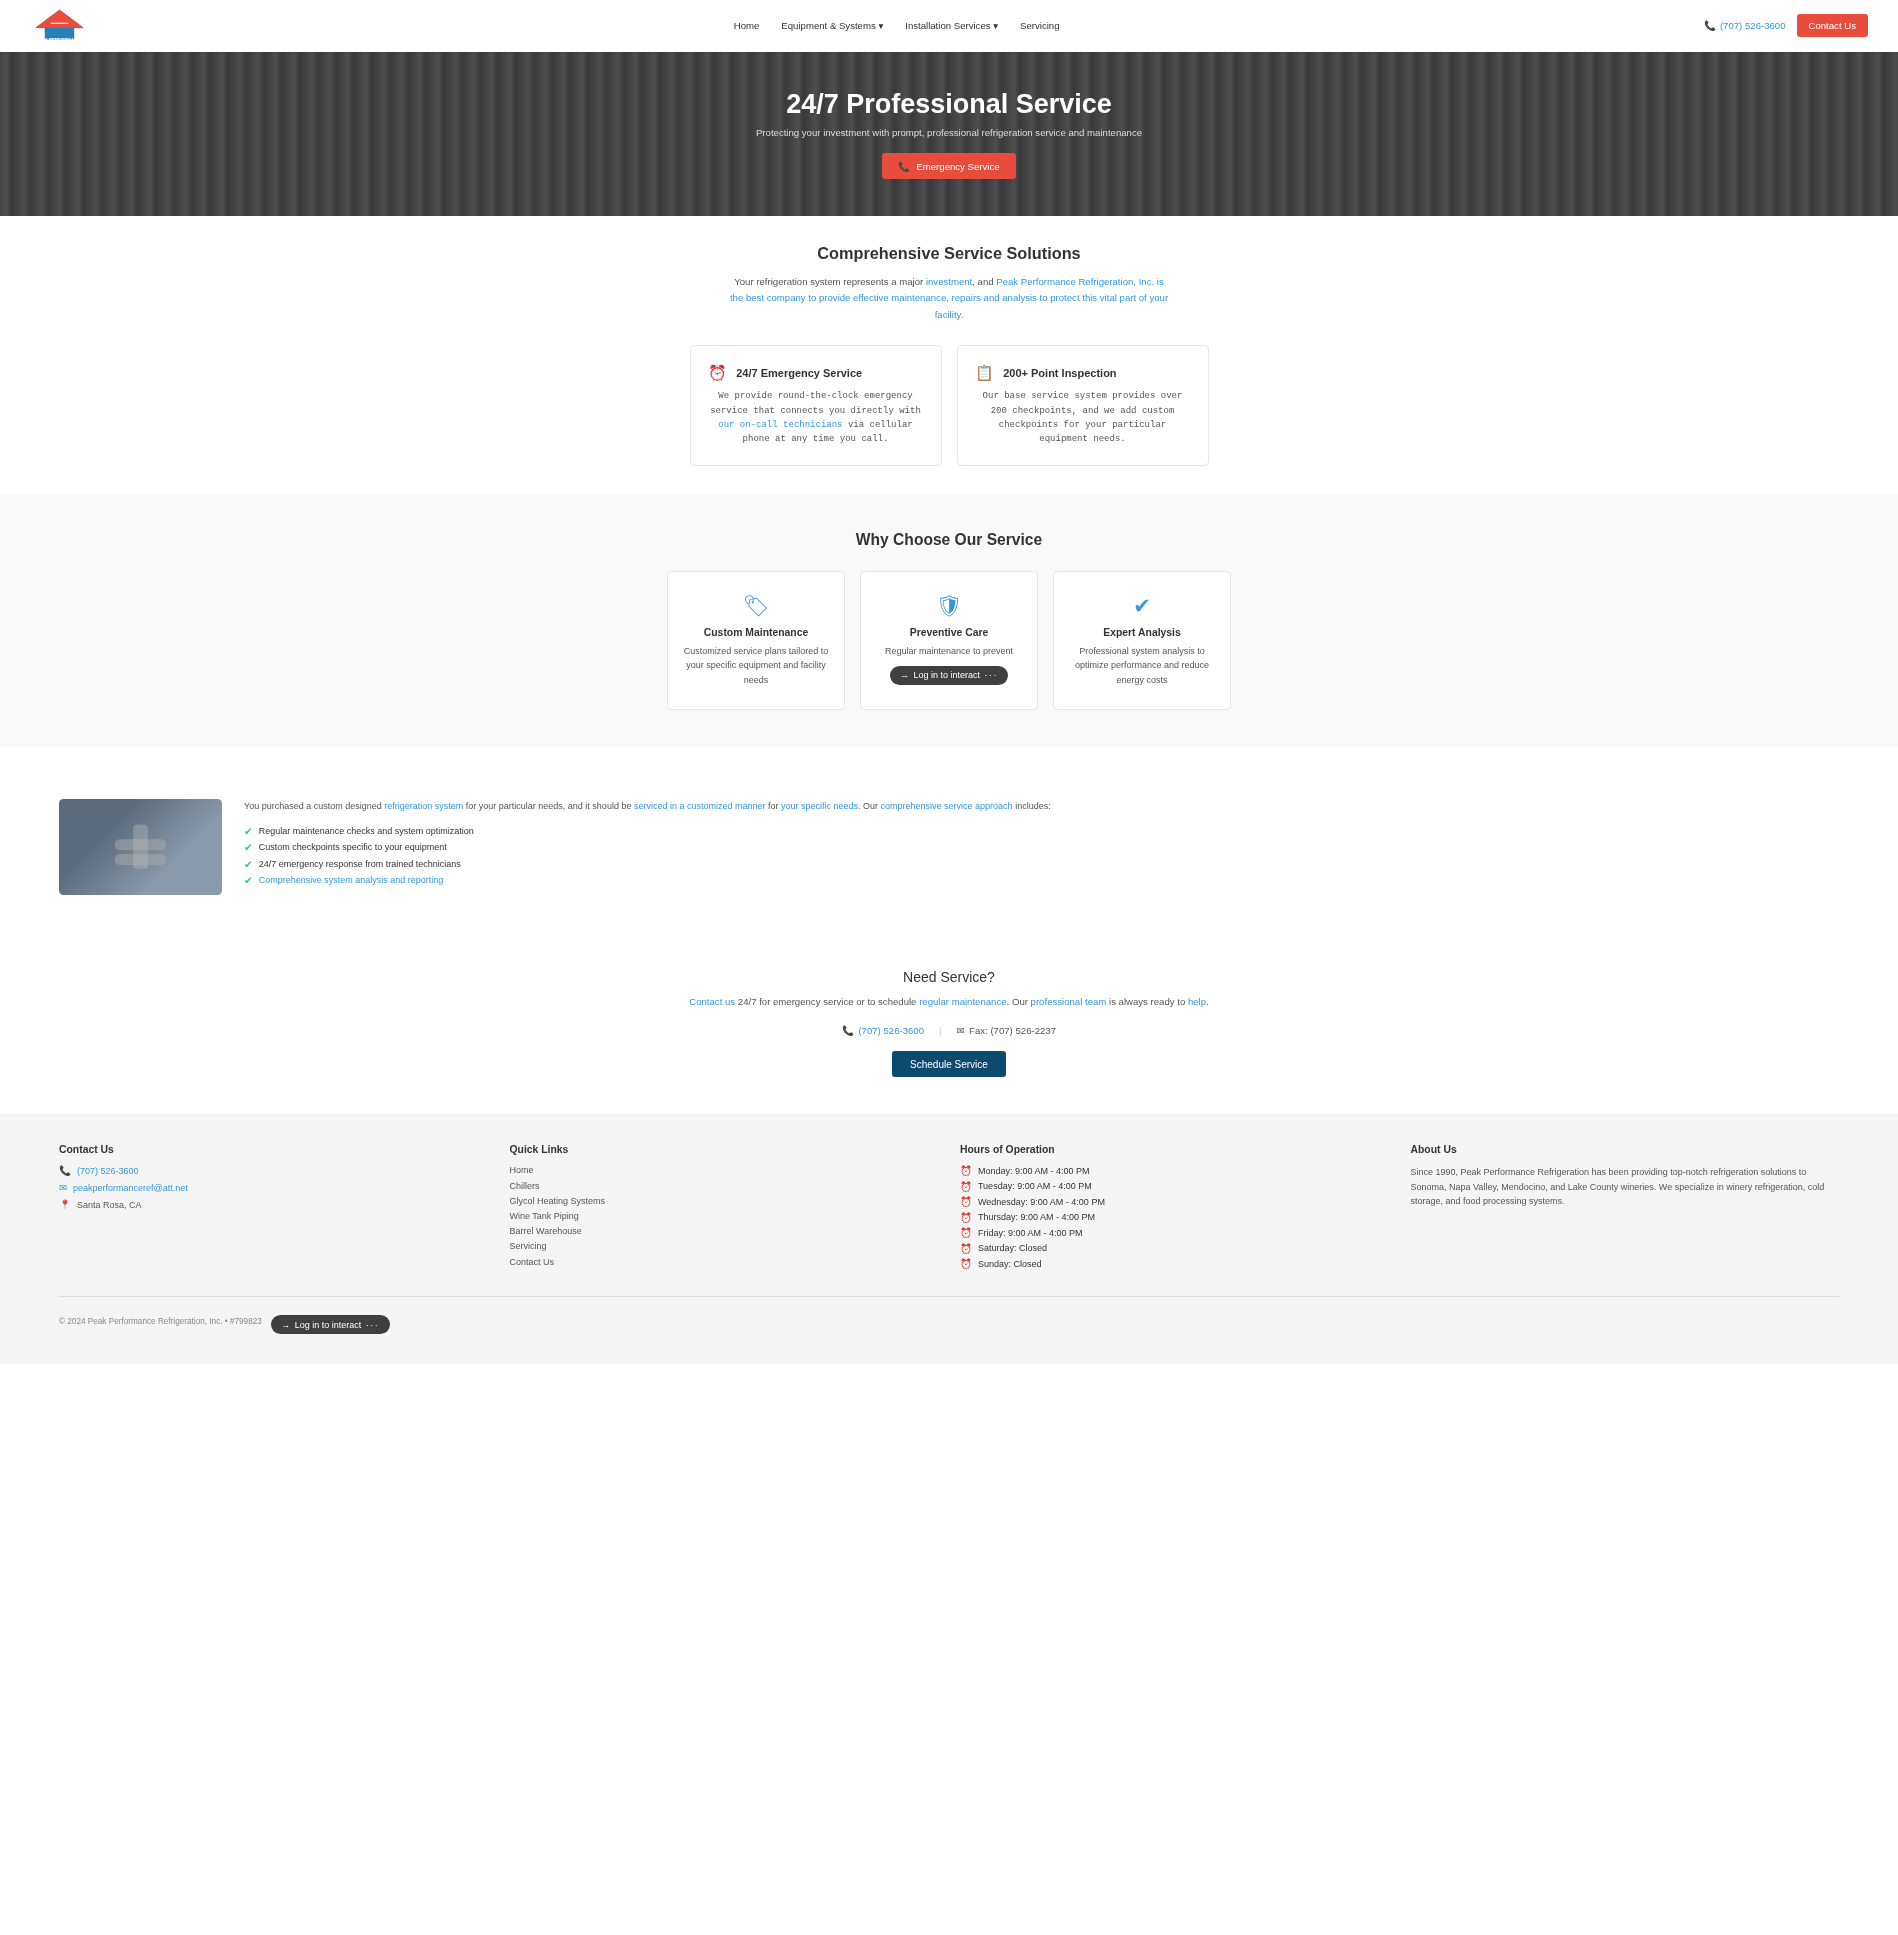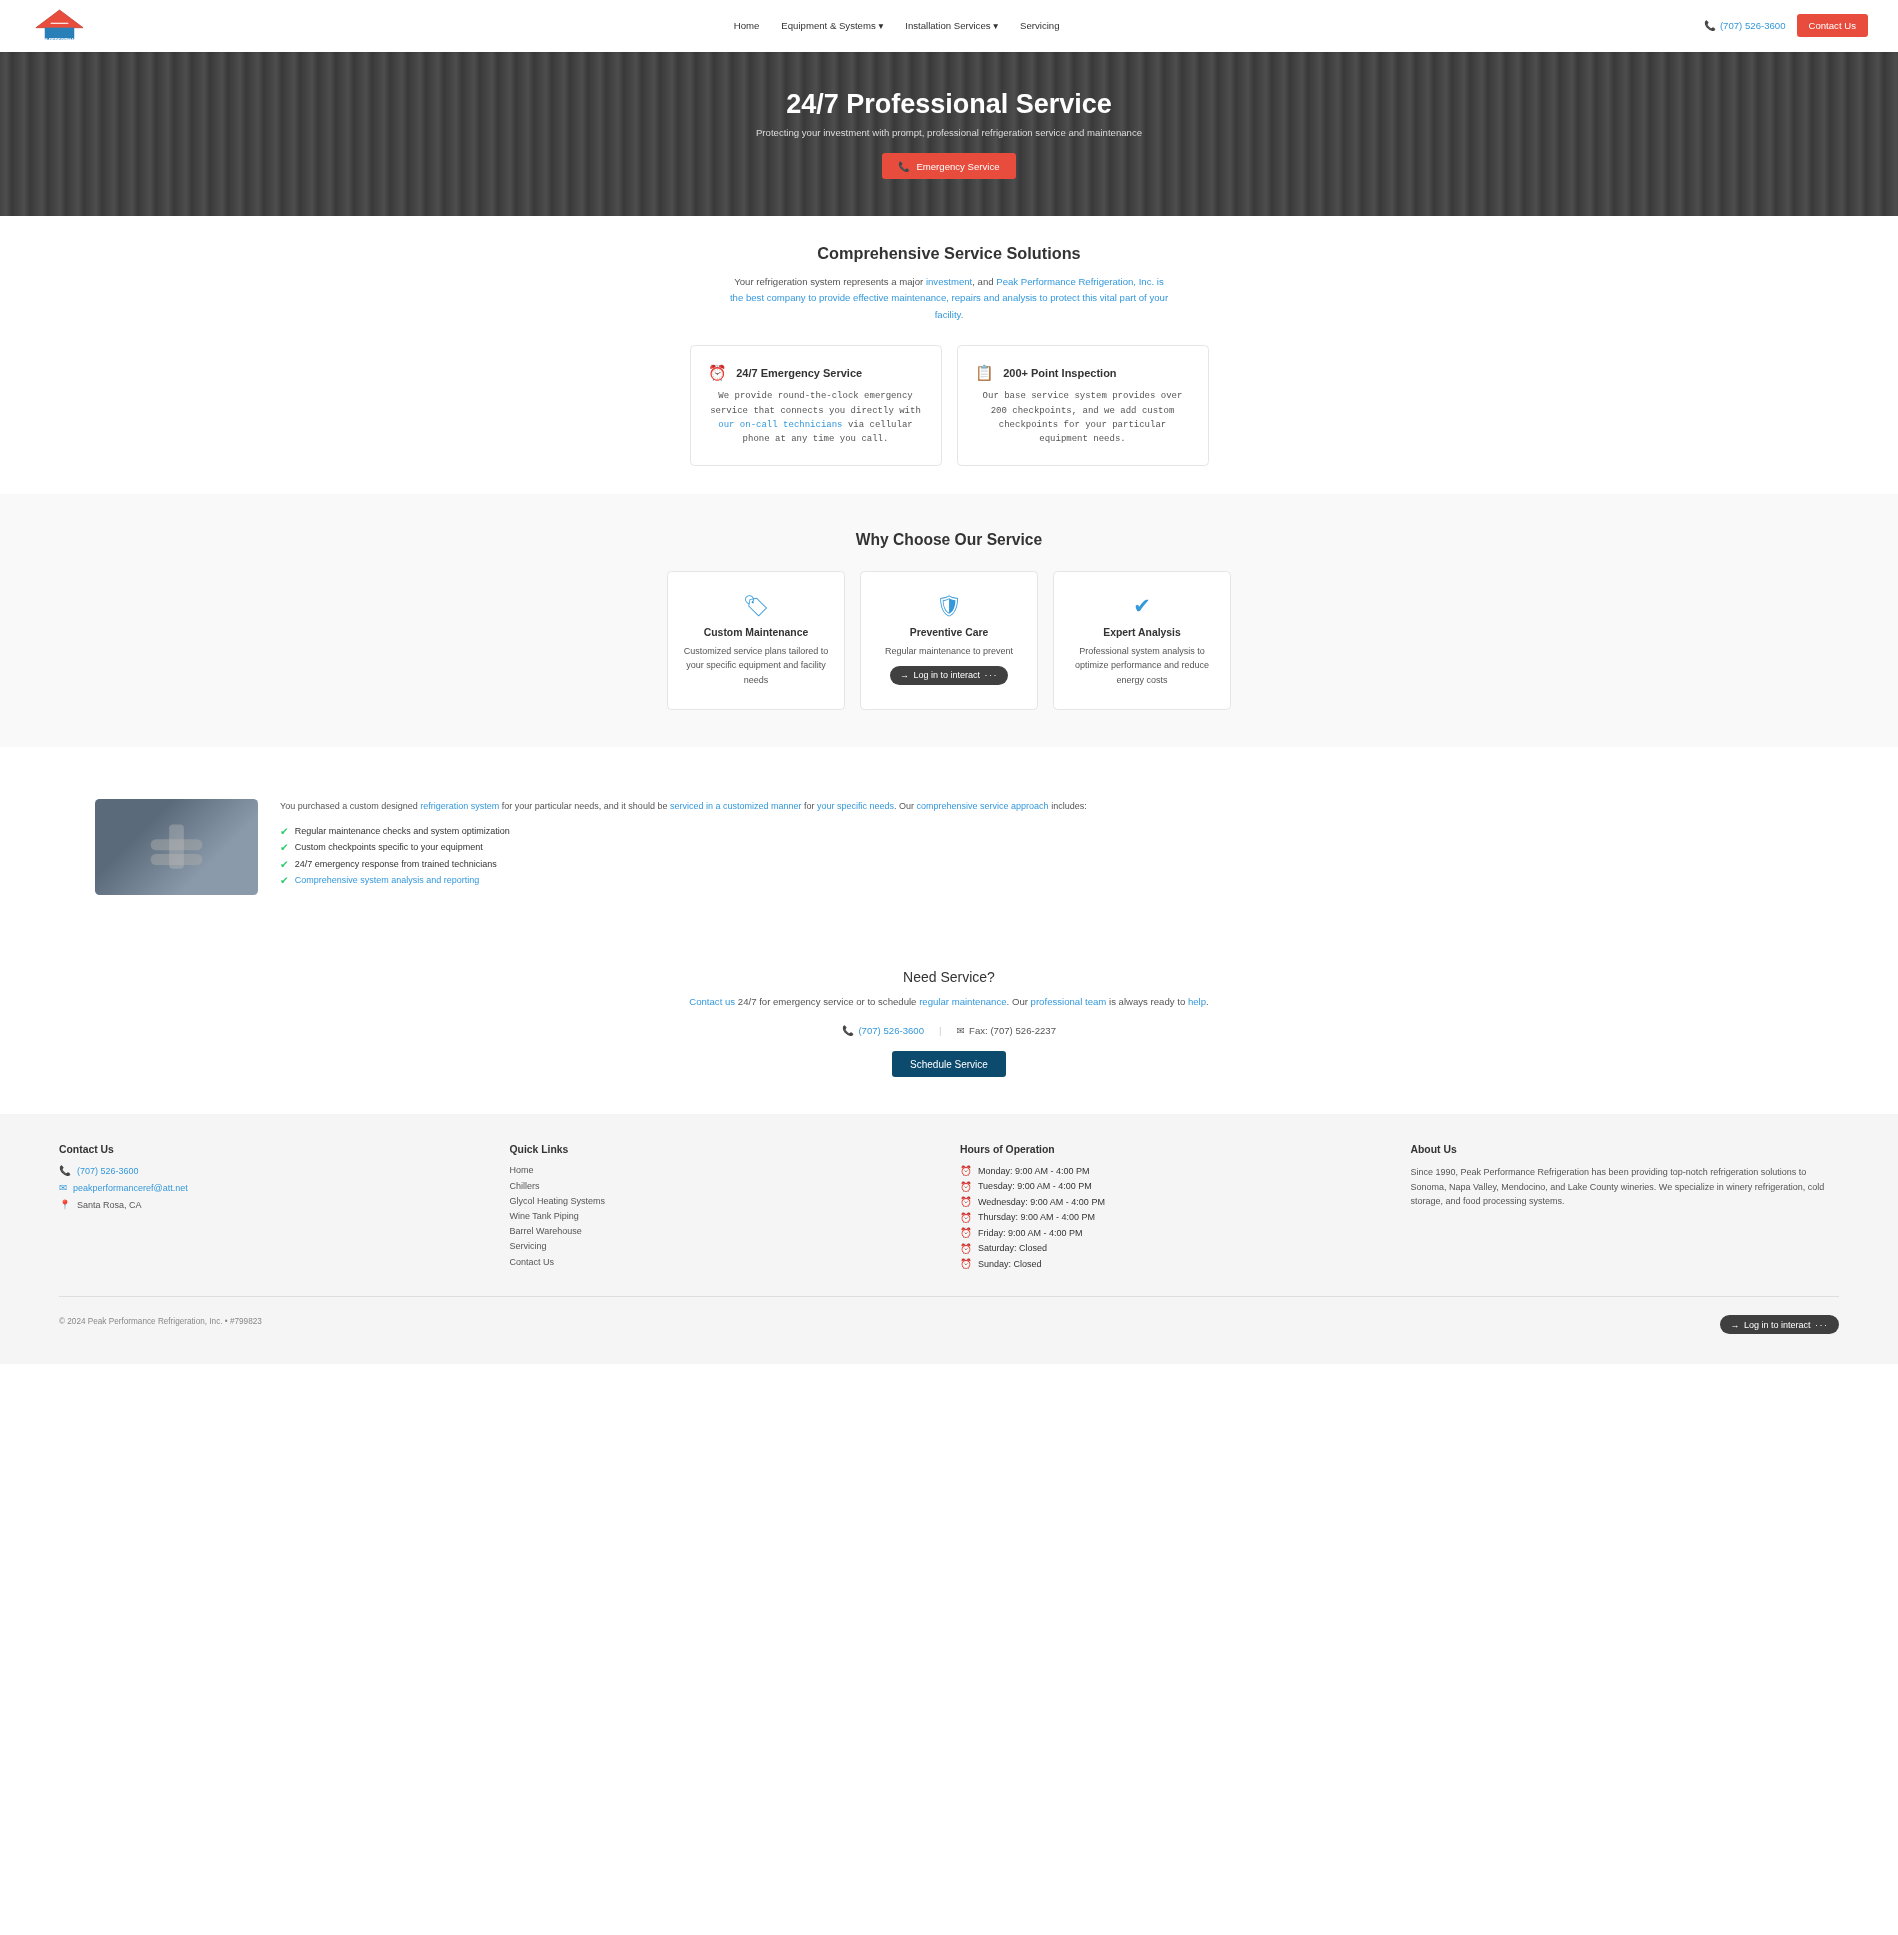--- a/index.html
+++ b/index.html
@@ -75,21 +75,21 @@
     .why-card p { font-size: 9px; color: #555; line-height: 1.6; }
     .log-in-bar {
       background: rgba(30,30,30,0.85); color: #fff; border-radius: 15px;
       padding: 4.5px 10.4px; font-size: 9px; display: inline-flex; align-items: center;
       gap: 4.5px; margin-top: 7.4px;
     }
     .log-in-bar .dots { letter-spacing: 1.5px; }
 
     
     .process-section { padding: 37px 59px; text-align: center; }
-    .process-content { display: flex; gap: 22px; align-items: flex-start; margin-top: 15px; text-align: left; margin-left: 36px; }
+    .process-content { display: flex; gap: 22px; align-items: flex-start; margin-top: 15px; text-align: left; }
     .process-image {
       width: 163px; min-width: 163px; height: 96px;
       background: #7a8a9a; border-radius: 4.5px; overflow: hidden; flex-shrink: 0;
     }
     .process-image-inner {
       width: 100%; height: 100%;
       background: linear-gradient(135deg, #5a6a7a 30%, #8a9aaa 70%);
       display: flex; align-items: center; justify-content: center;
       font-size: 22px; color: rgba(255,255,255,0.4);
     }
@@ -126,21 +126,21 @@
     .footer-col ul li a { color: #555; text-decoration: none; }
     .footer-contact-item { display: flex; align-items: center; gap: 6px; font-size: 9px; color: #555; margin-bottom: 6px; }
     .footer-contact-item a { color: #3498db; text-decoration: none; }
     .footer-contact-item .icon { font-size: 9.6px; color: #3498db; }
     .hours-item { display: flex; align-items: center; gap: 6px; font-size: 9px; color: #333; margin-bottom: 4.5px; }
     .hours-icon { color: #3498db; font-size: 9.6px; }
     .footer-about p { font-size: 9px; color: #555; line-height: 1.6; }
     .footer-bottom {
       text-align: center; margin-top: 22px; font-size: 8.2px; color: #888;
       border-top: 0.7px solid #ddd; padding-top: 11px;
-      display: flex; align-items: center; justify-content: space-between; gap: 9px;
+      display: flex; align-items: center; justify-content: flex-start; gap: 9px;
     }
   </style>
 </head>
 <body>
 
 <nav class="navbar">
   <div class="navbar-logo">
     <svg class="logo-svg" viewBox="0 0 80 50" xmlns="http://www.w3.org/2000/svg" style="font-size:14px">
       <polygon points="40,4 72,28 8,28" fill="#e74c3c" stroke="#c0392b" stroke-width="1"></polygon>
       <rect x="20" y="28" width="40" height="16" fill="#2980b9"></rect>

